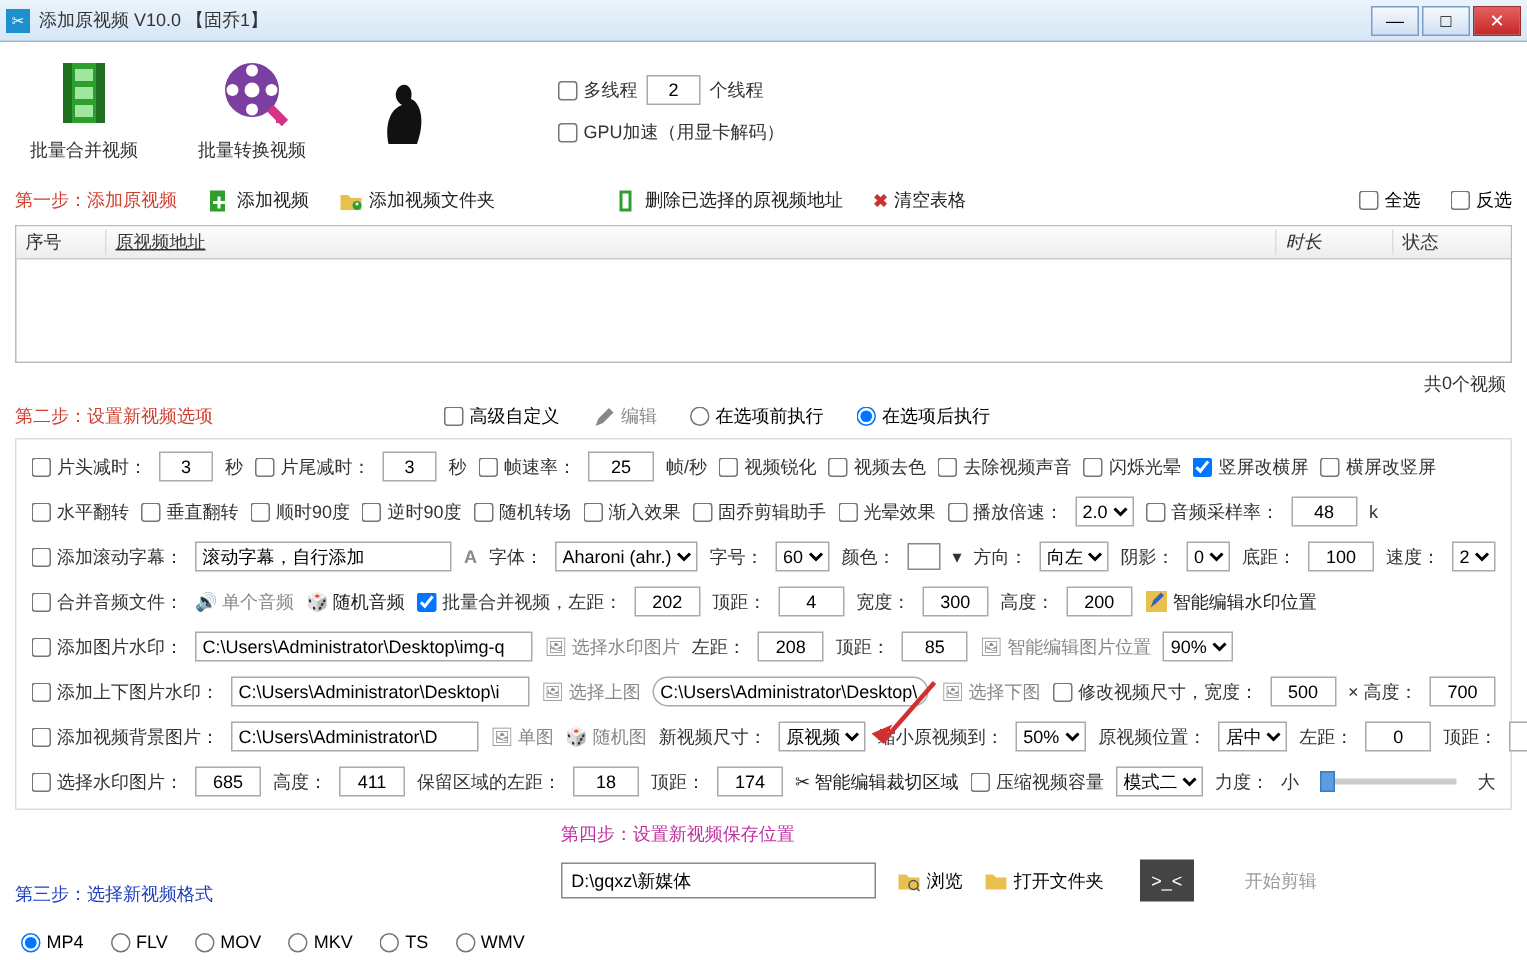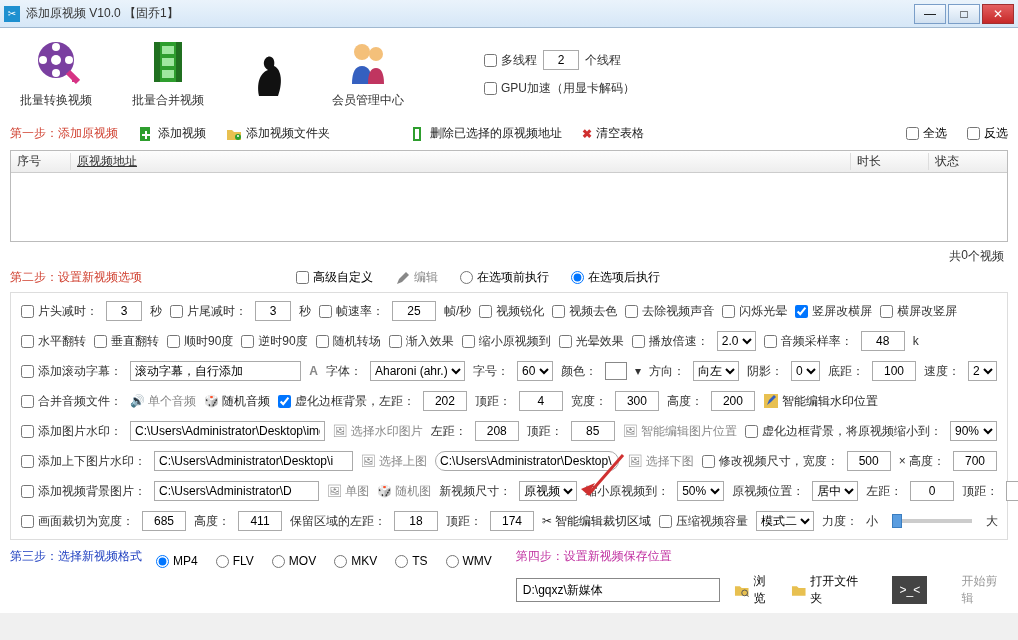--- a/index.html
+++ b/index.html
@@ -19,41 +19,41 @@
 .optrow { display: flex; align-items: center; gap: 6px; color: #333; }
 .step-row { display: flex; align-items: center; gap: 20px; margin-top: 12px; padding: 4px 0; }
 .step-label { color: #d04030; font-weight: normal; }
 .link { color: #222; display: inline-flex; align-items: center; gap: 4px; cursor: pointer; }
 .ico { width: 16px; height: 16px; display: inline-block; }
 .table { border: 1px solid #bbb; margin-top: 4px; height: 92px; background: #fff; }
 .thead { display: flex; background: linear-gradient(#fdfdfd,#ededed); border-bottom: 1px solid #ccc; height: 22px; align-items: center; }
 .th { border-right: 1px solid #ddd; padding: 0 6px; color: #333; }
 .th.num { width: 60px; }
 .th.addr { flex: 1; text-decoration: underline; }
-.th.dur { width: 78px; }
+.th.dur { width: 78px; font-style: italic; }
 .th.stat { width: 78px; border-right: none; }
 .tbody { height: 68px; overflow: auto; }
 .count-row { display: flex; justify-content: flex-end; padding: 6px 4px 2px 4px; color: #333; }
 .step2-row { display: flex; align-items: center; gap: 22px; padding: 2px 0 6px 0; }
 .opts2 { border: 1px solid #ddd; padding: 8px 10px; display: flex; flex-direction: column; gap: 10px; }
 .orow { display: flex; align-items: center; gap: 8px; flex-wrap: nowrap; color: #333; white-space: nowrap; }
 input[type=text].tiny { width: 36px; height: 20px; border: 1px solid #aaa; text-align: center; background: #fff; }
 input[type=text].sm { width: 44px; height: 20px; border: 1px solid #aaa; text-align: center; background: #fff; }
 input[type=text].medtxt { height: 20px; border: 1px solid #aaa; padding: 0 4px; background: #fff; }
 select.sm { height: 20px; border: 1px solid #aaa; background: #fff; font-size: 12px; }
 .chk { display: inline-flex; align-items: center; gap: 4px; }
 .chk input { margin: 0; }
 .disabled { color: #999; }
 .btn-like { display: inline-flex; align-items: center; gap: 3px; color: #888; cursor: pointer; }
 .btn-like.active { color: #222; }
 .color-sw { width: 28px; height: 18px; border: 1px solid #888; background: #fff; display: inline-block; vertical-align: middle; }
 .slider { flex: 1; height: 4px; background: #ccc; position: relative; margin: 0 6px; min-width: 80px; }
 .slider .thumb { position: absolute; left: 0; top: -5px; width: 10px; height: 14px; background: #5a9de0; border: 1px solid #3a7dc0; }
 .bottom { display: flex; align-items: flex-start; gap: 20px; margin-top: 8px; }
-.step3 { display: flex; flex-direction: row; gap: 10px; }
+.step3 { display: flex; flex-direction: column; gap: 10px; margin-top: 40px; }
 .radios { display: flex; gap: 18px; padding: 6px 4px; }
 .radios label { display: inline-flex; align-items: center; gap: 4px; }
 .step4 { display: flex; flex-direction: column; gap: 8px; flex: 1; }
 .step4-row { display: flex; align-items: center; gap: 14px; }
 .pathbox { width: 210px; height: 24px; border: 1px solid #888; padding: 0 6px; background: #fff; }
 .action { display: inline-flex; align-items: center; gap: 4px; cursor: pointer; }
 .start-btn { width: 36px; height: 28px; background: #444; color: #fff; display: inline-flex; align-items: center; justify-content: center; font-family: monospace; cursor: pointer; margin-left: 10px; }
 svg { display: block; }
 </style>
 </head>
@@ -73,55 +73,46 @@
         <span>✕</span>
       </div>
   </div>
 </div>
 
 <div class="content">
 
   <div class="toolbar">
     <div class="tbtn">
       <svg class="tbtn-icon" viewBox="0 0 48 48">
+          <rect x="10" y="4" width="28" height="40" fill="#2e9e2e"></rect>
+          <rect x="10" y="4" width="6" height="40" fill="#207020"></rect>
+          <rect x="32" y="4" width="6" height="40" fill="#207020"></rect>
+          <rect x="18" y="8" width="12" height="8" fill="#a0e8a0"></rect>
+          <rect x="18" y="20" width="12" height="8" fill="#a0e8a0"></rect>
+          <rect x="18" y="32" width="12" height="8" fill="#a0e8a0"></rect>
+        </svg>
+      <span>批量合并视频</span>
+    </div>
+    <div class="tbtn">
+      <svg class="tbtn-icon" viewBox="0 0 48 48">
           <circle cx="24" cy="22" r="18" fill="#7a3fa0"></circle>
           <circle cx="24" cy="22" r="5" fill="#fff"></circle>
           <circle cx="24" cy="9" r="4" fill="#fff"></circle>
           <circle cx="24" cy="35" r="4" fill="#fff"></circle>
           <circle cx="11" cy="22" r="4" fill="#fff"></circle>
           <circle cx="37" cy="22" r="4" fill="#fff"></circle>
           <path d="M36 34 L46 44" stroke="#d63384" stroke-width="6" fill="none"></path>
           <path d="M46 44 L40 44 L40 38 Z" fill="#d63384"></path>
         </svg>
       <span>批量转换视频</span>
     </div>
-    <div class="tbtn">
-      <svg class="tbtn-icon" viewBox="0 0 48 48">
-          <rect x="10" y="4" width="28" height="40" fill="#2e9e2e"></rect>
-          <rect x="10" y="4" width="6" height="40" fill="#207020"></rect>
-          <rect x="32" y="4" width="6" height="40" fill="#207020"></rect>
-          <rect x="18" y="8" width="12" height="8" fill="#a0e8a0"></rect>
-          <rect x="18" y="20" width="12" height="8" fill="#a0e8a0"></rect>
-          <rect x="18" y="32" width="12" height="8" fill="#a0e8a0"></rect>
-        </svg>
-      <span>批量合并视频</span>
-    </div>
     <div style="width:48px;height:48px;">
       <svg viewBox="0 0 48 48">
           <path d="M15 46 C12 30 18 22 24 20 C20 18 18 12 22 8 C26 4 32 8 30 16 C36 18 40 30 34 46 Z" fill="#111"></path>
         </svg>
-    </div>
-    <div class="tbtn">
-      <svg class="tbtn-icon" viewBox="0 0 48 48">
-          <circle cx="18" cy="14" r="8" fill="#f4c07a"></circle>
-          <path d="M8 46 Q8 28 18 28 Q28 28 28 46 Z" fill="#3560c0"></path>
-          <circle cx="32" cy="16" r="7" fill="#f4c07a"></circle>
-          <path d="M24 46 Q24 30 32 30 Q40 30 40 46 Z" fill="#c03560"></path>
-        </svg>
-      <span>会员管理中心</span>
     </div>
     <div class="opts">
       <div class="optrow">
         <label class="chk">
             <input type="checkbox" style="">
             <span>多线程</span>
           </label>
         <input type="text" class="tiny" value="2" style="">
         <span>个线程</span>
       </div>
@@ -277,21 +268,21 @@
       <label class="chk">
           <input type="checkbox" style="">
           <span>随机转场</span>
         </label>
       <label class="chk">
           <input type="checkbox" style="">
           <span>渐入效果</span>
         </label>
       <label class="chk">
           <input type="checkbox" style="">
-          <span>缩小原视频到</span>
+          <span>固乔剪辑助手</span>
         </label>
       <label class="chk">
           <input type="checkbox" style="">
           <span>光晕效果</span>
         </label>
       <label class="chk">
           <input type="checkbox" style="">
           <span>播放倍速：</span>
         </label>
       <select class="sm"><option>2.0</option></select>
@@ -337,21 +328,21 @@
       <span class="btn-like disabled">
           <span>🔊</span>
           <span>单个音频</span>
         </span>
       <span class="btn-like active">
           <span>🎲</span>
           <span>随机音频</span>
         </span>
       <label class="chk">
           <input type="checkbox" checked="" style="">
-          <span>虚化边框背景，左距：</span>
+          <span>批量合并视频，左距：</span>
         </label>
       <input type="text" class="sm" value="202" style="">
       <span>顶距：</span>
         <input type="text" class="sm" value="4" style="">
       <span>宽度：</span>
         <input type="text" class="sm" value="300" style="">
       <span>高度：</span>
         <input type="text" class="sm" value="200" style="">
       <span class="btn-like active">
         <svg class="ico" viewBox="0 0 16 16">
@@ -373,24 +364,20 @@
           <span>选择水印图片</span>
         </span>
       <span>左距：</span>
         <input type="text" class="sm" value="208" style="">
       <span>顶距：</span>
         <input type="text" class="sm" value="85" style="">
       <span class="btn-like disabled">
           <span>🖼</span>
           <span>智能编辑图片位置</span>
         </span>
-      <label class="chk">
-          <input type="checkbox" style="">
-          <span>虚化边框背景，将原视频缩小到：</span>
-        </label>
       <select class="sm"><option>90%</option></select>
     </div>
 
     <div class="orow">
       <label class="chk">
           <input type="checkbox" style="">
           <span>添加上下图片水印：</span>
         </label>
       <input type="text" class="medtxt" style="width: 205px;" value="C:\Users\Administrator\Desktop\i">
       <span class="btn-like disabled">
@@ -439,21 +426,21 @@
       <select class="sm"><option>居中</option></select>
       <span>左距：</span>
         <input type="text" class="sm" value="0" style="">
       <span>顶距：</span>
         <input type="text" class="sm" value="0" style="">
     </div>
 
     <div class="orow">
       <label class="chk">
           <input type="checkbox" style="">
-          <span>画面裁切为宽度：</span>
+          <span>选择水印图片：</span>
         </label>
       <input type="text" class="sm" value="685" style="">
       <span>高度：</span>
         <input type="text" class="sm" value="411" style="">
       <span>保留区域的左距：</span>
         <input type="text" class="sm" value="18" style="">
       <span>顶距：</span>
         <input type="text" class="sm" value="174" style="">
       <span class="btn-like active">
           <span>✂</span>

